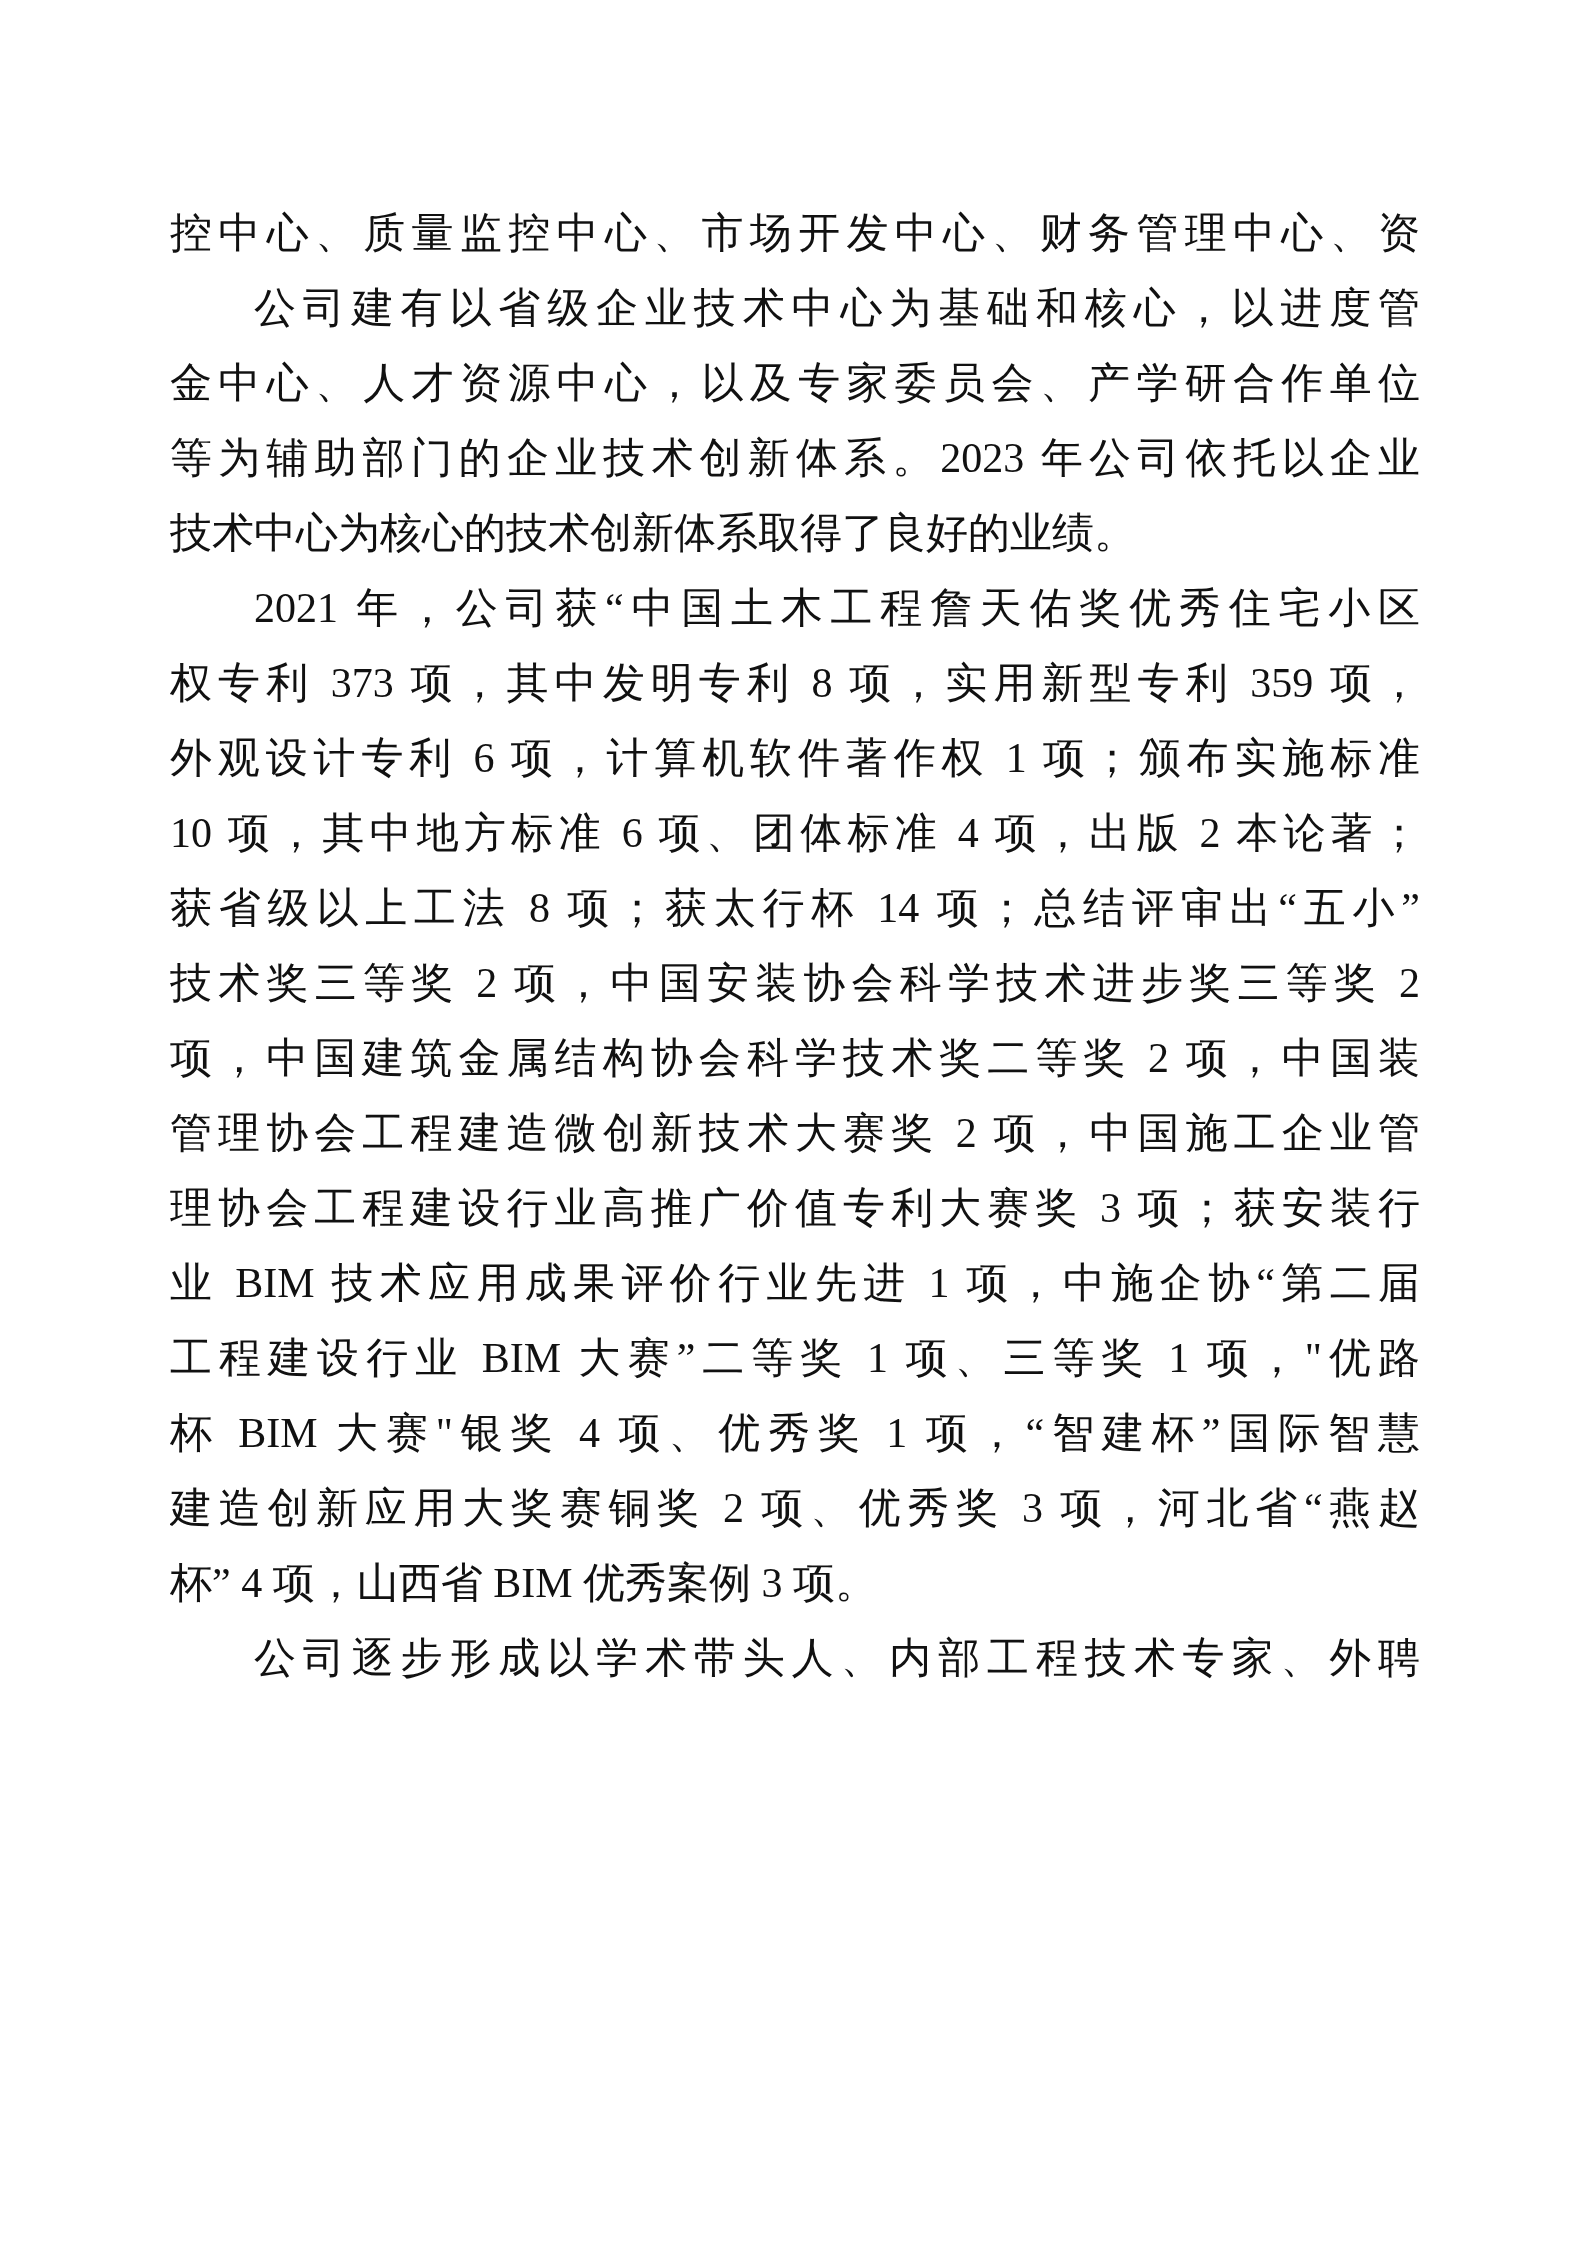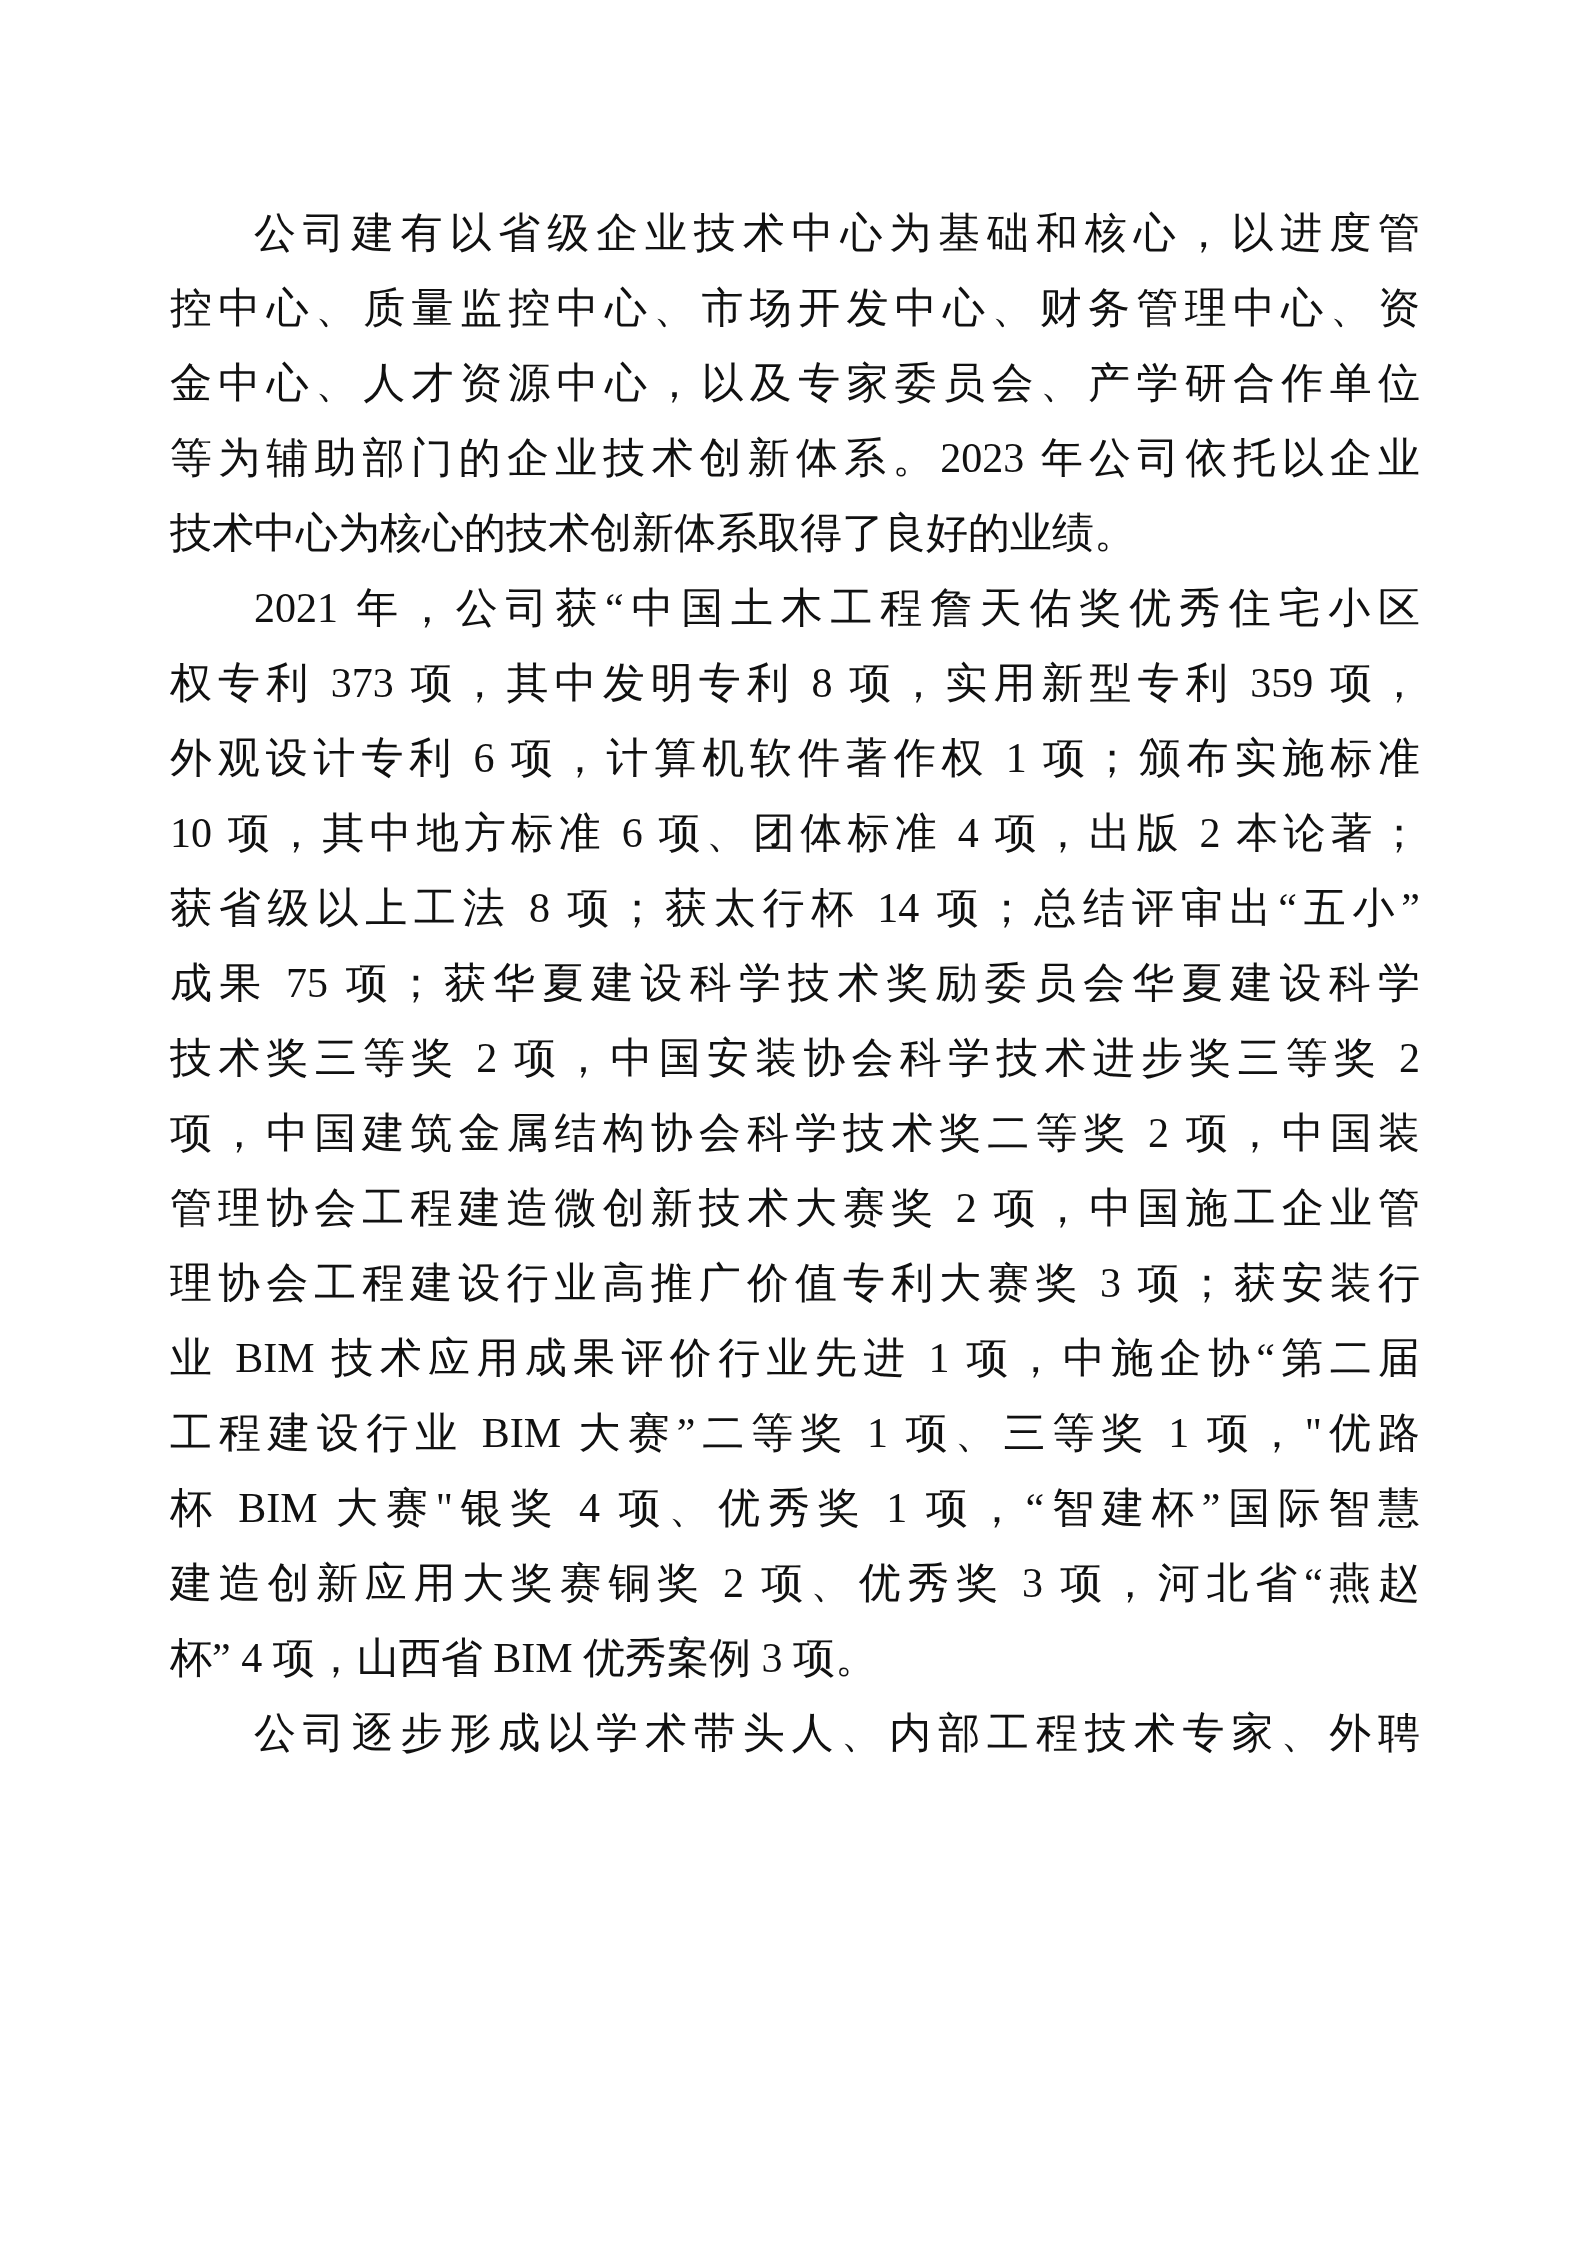--- a/index.html
+++ b/index.html
@@ -41,34 +41,33 @@
     text-align-last: left;
   }
 </style>
 </head>
 <body>
 
 <div class="page">
   <div class="doc-body">
 
     <div class="para">
+      <div class="line">控中心、质量监控中心、市场开发中心、财务管理中心、资</div>
       <div class="line indent">公司建有以省级企业技术中心为基础和核心，以进度管</div>
-      <div class="line">控中心、质量监控中心、市场开发中心、财务管理中心、资</div>
       <div class="line">金中心、人才资源中心，以及专家委员会、产学研合作单位</div>
       <div class="line">等为辅助部门的企业技术创新体系。2023 年公司依托以企业</div>
       <div class="line para-end">技术中心为核心的技术创新体系取得了良好的业绩。</div>
     </div>
 
     <div class="para">
       <div class="line indent">2021 年，公司获“中国土木工程詹天佑奖优秀住宅小区</div>
       <div class="line">权专利 373 项，其中发明专利 8 项，实用新型专利 359 项，</div>
       <div class="line">外观设计专利 6 项，计算机软件著作权 1 项；颁布实施标准</div>
       <div class="line">10 项，其中地方标准 6 项、团体标准 4 项，出版 2 本论著；</div>
       <div class="line">获省级以上工法 8 项；获太行杯 14 项；总结评审出“五小”</div>
-      <div class="line">成果 75 项；获华夏建设科学技术奖励委员会华夏建设科学</div>
       <div class="line">技术奖三等奖 2 项，中国安装协会科学技术进步奖三等奖 2</div>
       <div class="line">项，中国建筑金属结构协会科学技术奖二等奖 2 项，中国装</div>
       <div class="line">管理协会工程建造微创新技术大赛奖 2 项，中国施工企业管</div>
       <div class="line">理协会工程建设行业高推广价值专利大赛奖 3 项；获安装行</div>
       <div class="line">业 BIM 技术应用成果评价行业先进 1 项，中施企协“第二届</div>
       <div class="line">工程建设行业 BIM 大赛”二等奖 1 项、三等奖 1 项，"优路</div>
       <div class="line">杯 BIM 大赛"银奖 4 项、优秀奖 1 项，“智建杯”国际智慧</div>
       <div class="line">建造创新应用大奖赛铜奖 2 项、优秀奖 3 项，河北省“燕赵</div>
       <div class="line para-end">杯” 4 项，山西省 BIM 优秀案例 3 项。</div>
     </div>

